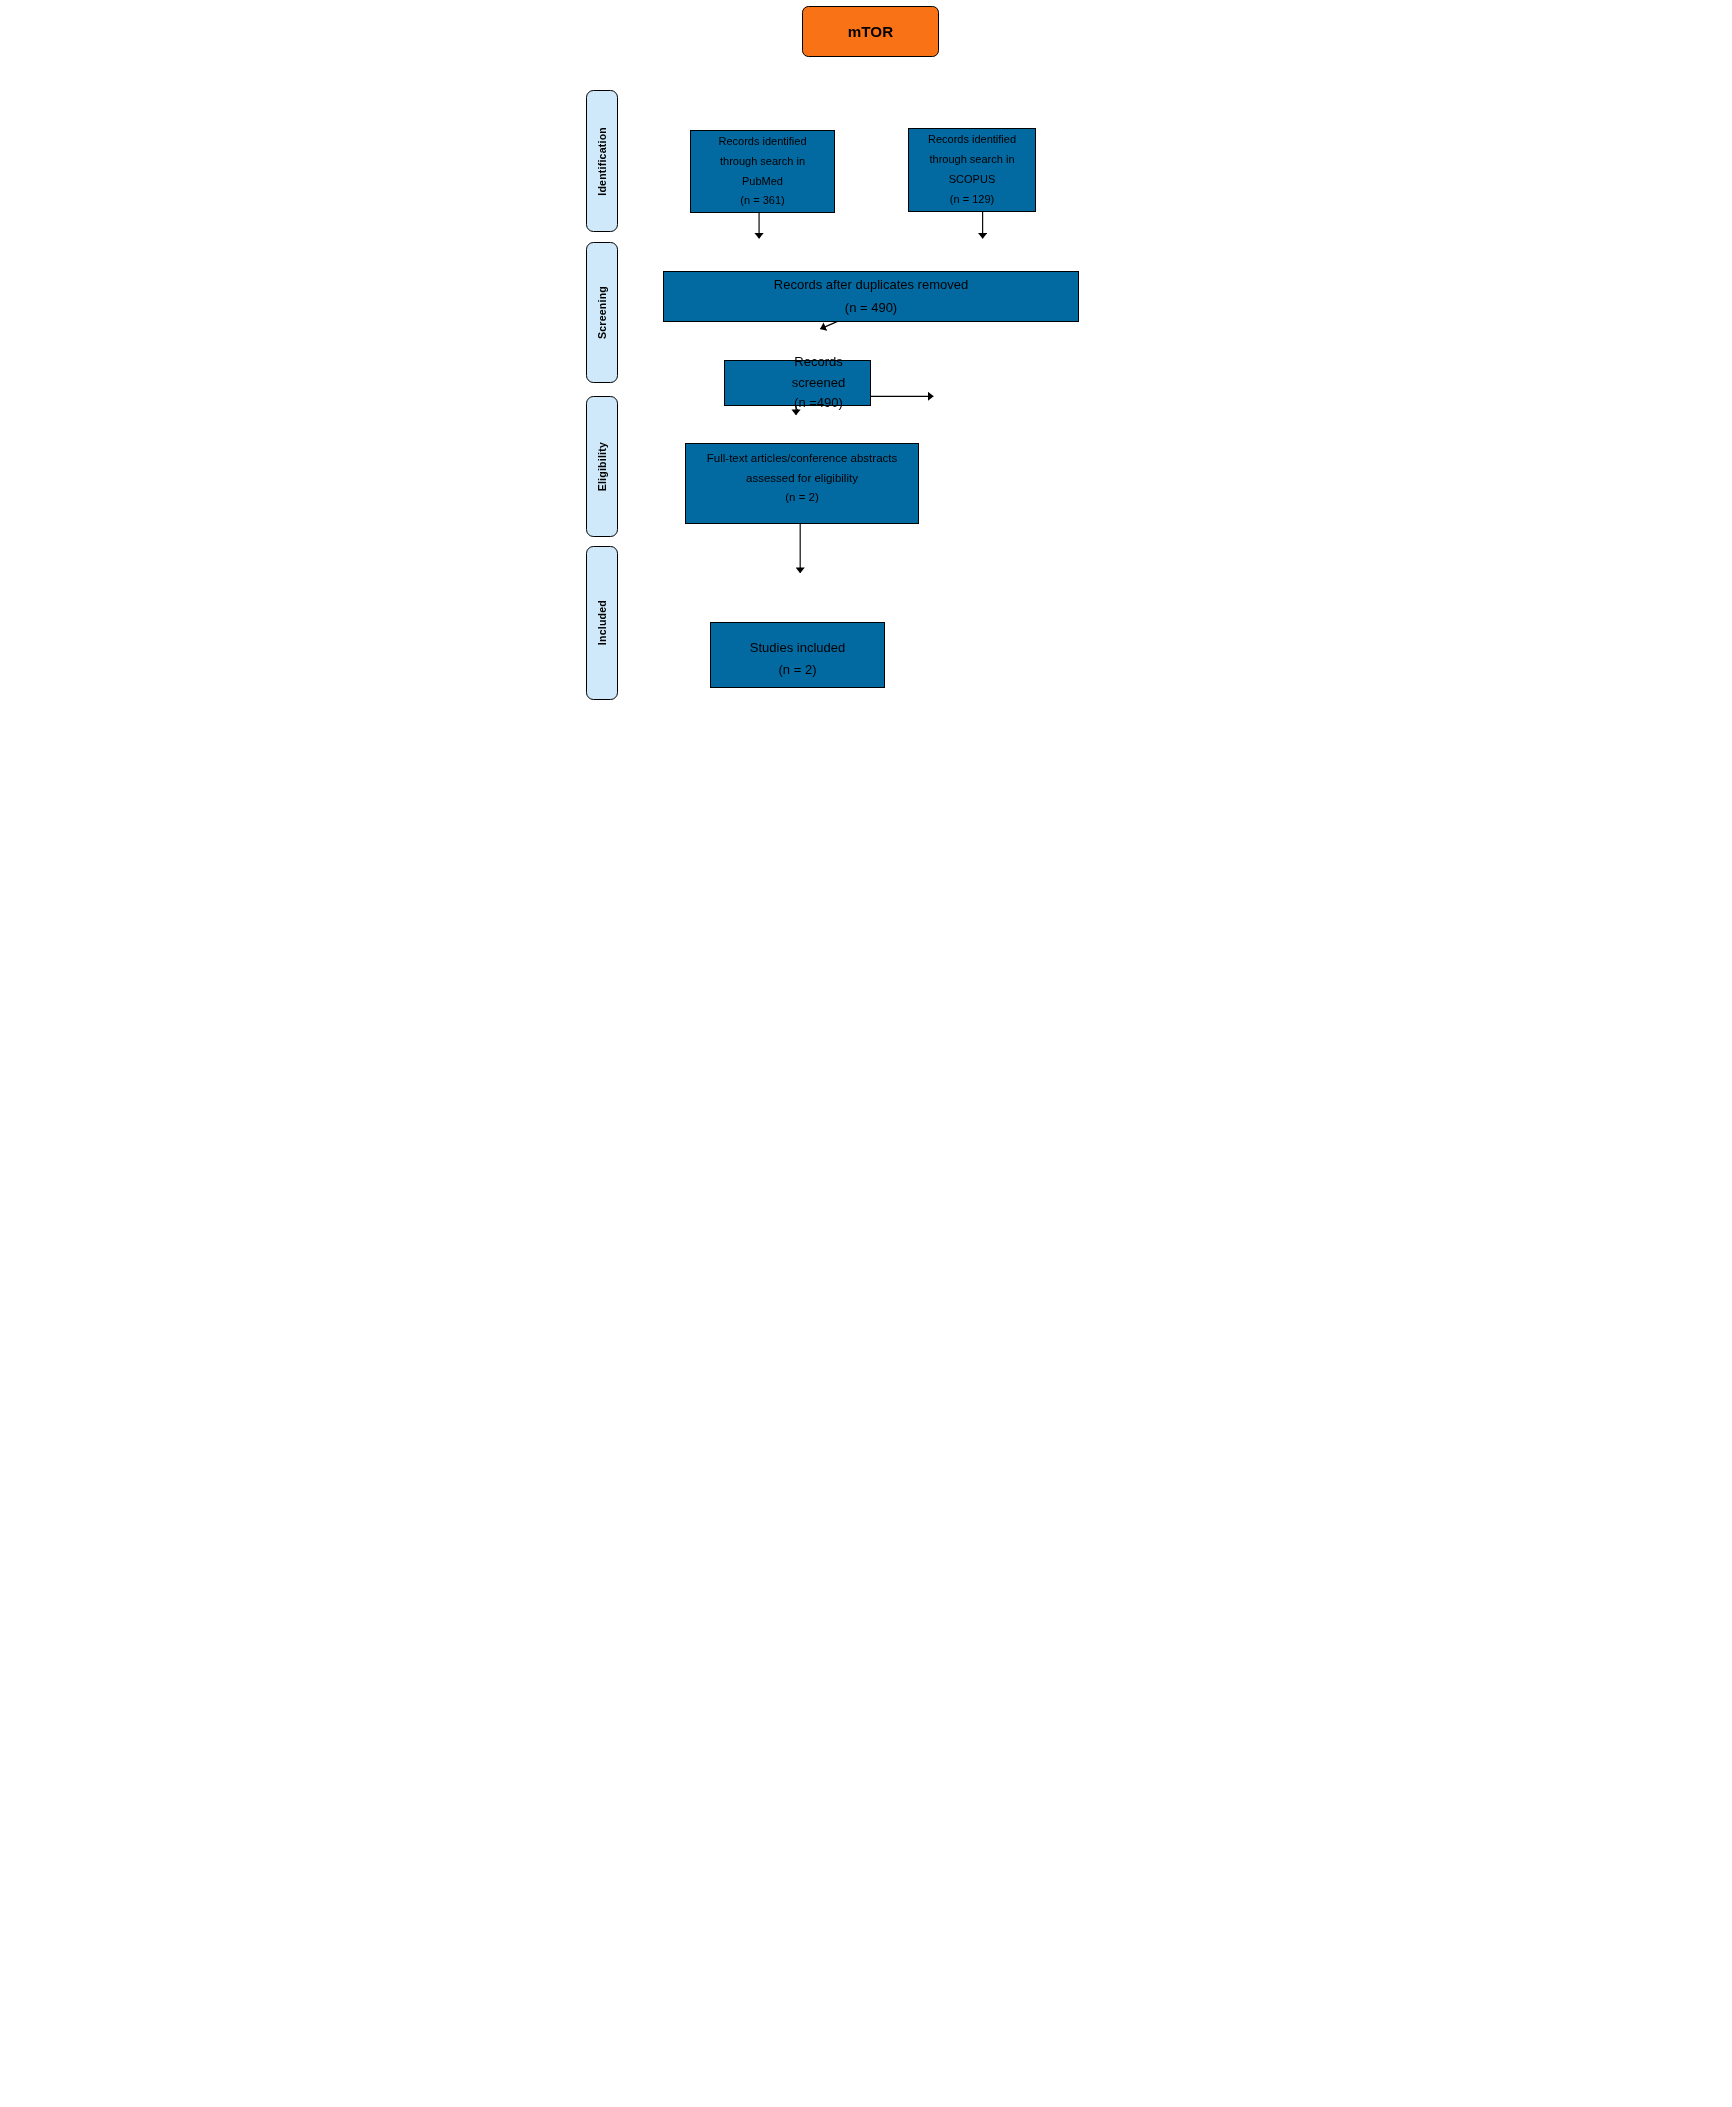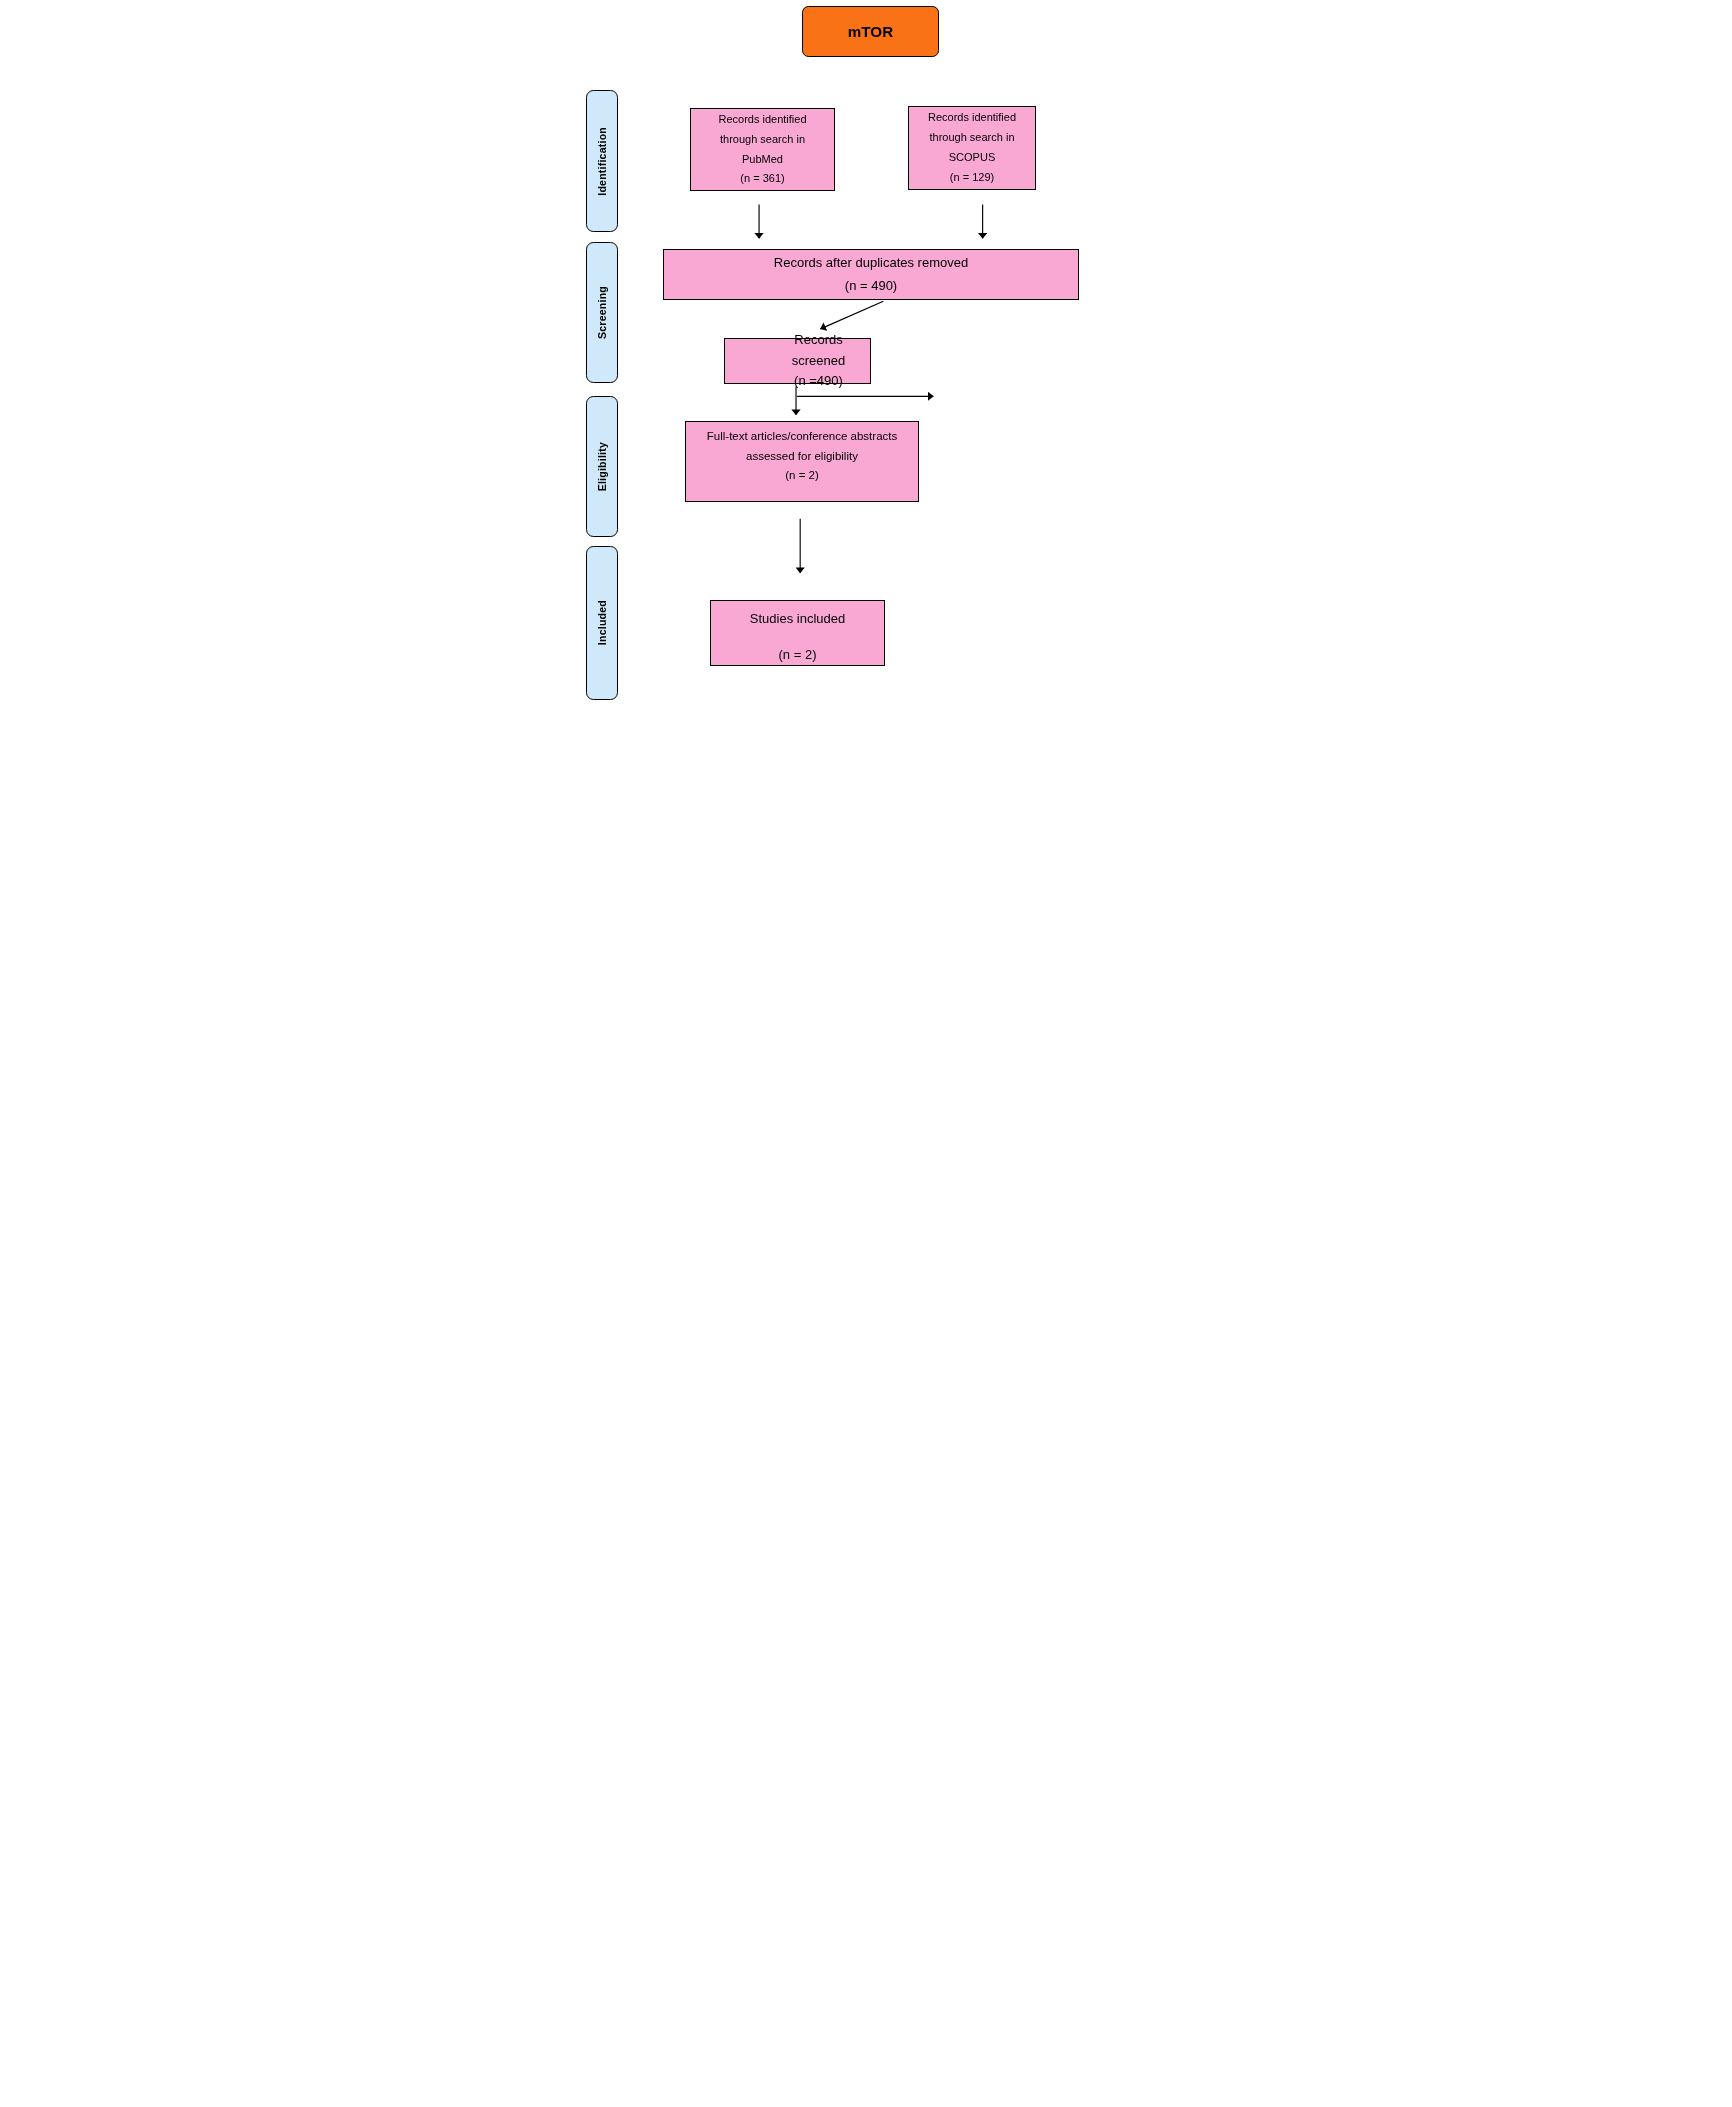--- a/index.html
+++ b/index.html
@@ -1,19 +1,19 @@
 <!DOCTYPE html>
 <html style="font-size:7.4px"><head>
 <meta charset="utf-8">
 <style>
   html,body{margin:0;padding:0;background:#ffffff;font-family:"Liberation Sans",sans-serif;}
   .canvas{position:relative;width:578px;height:703px;background:#ffffff;margin:0 auto;overflow:hidden;}
-  .box{position:absolute;background:#f9a8d4;border:1.4px solid #000;box-sizing:border-box;
+  .box{position:absolute;background:#0369a1;border:1.4px solid #000;box-sizing:border-box;
        display:flex;flex-direction:column;align-items:center;justify-content:center;
-       text-align:center;color:#000;}
+       text-align:center;color:#000;margin-top:22px;}
   .label-box{position:absolute;background:#cfe9fb;border:1.6px solid #000;border-radius:7.4px;
        box-sizing:border-box;display:flex;align-items:center;justify-content:center;color:#000;}
   .label-box .vtext{writing-mode:vertical-rl;transform:rotate(180deg);
        font-weight:bold;font-size:10.6px;letter-spacing:0.2px;white-space:nowrap;}
   .title-box{position:absolute;left:225px;top:5.5px;width:137px;height:51px;
        background:#f97316;border:1.6px solid #000;border-radius:6.5px;box-sizing:border-box;
        display:flex;align-items:center;justify-content:center;font-size:15.2px;font-weight:bold;}
   .arrow-layer{position:absolute;left:0;top:0;width:578px;height:703px;}
   .b-text{line-height:1.8;}
   #box-pubmed{left:113px;top:108px;width:145px;height:83px;font-size:11px;}
@@ -23,21 +23,21 @@
   #box-duplicates{left:86px;top:249px;width:416px;height:51px;font-size:13px;}
   #box-duplicates .b-text{line-height:1.75;}
   #box-screened{left:147px;top:338px;width:147px;height:46px;font-size:13px;}
   #box-screened .b-text{line-height:1.6;padding-left:42px;}
   #box-excluded{left:364px;top:321px;width:193px;height:127px;align-items:stretch;
        justify-content:flex-start;padding:10.2px 8.3px 4.6px 8.3px;}
   #box-excluded .ex-title{font-size:12.5px;text-align:center;line-height:1.2;}
   #box-excluded .ex-reason{font-size:10.2px;text-align:left;line-height:1.25;margin-top:13px;}
   #box-fulltext{left:108px;top:421px;width:234px;height:81px;font-size:11.5px;justify-content:flex-start;padding-top:5px;}
   #box-fulltext .b-text{max-width:199px;line-height:1.7;}
-  #box-included{left:133px;top:600px;width:175px;height:66px;font-size:13px;justify-content:space-between;padding-top:7.4px;}
+  #box-included{left:133px;top:600px;width:175px;height:66px;font-size:13px;justify-content:center;padding-top:7.4px;}
   #box-included .b-text{line-height:1.65;}
   #lbl-identification{left:8.8px;top:90px;width:32px;height:142px;}
   #lbl-screening{left:8.8px;top:242px;width:32px;height:141px;}
   #lbl-eligibility{left:8.8px;top:396px;width:32px;height:141px;}
   #lbl-included{left:8.8px;top:546px;width:32px;height:154px;}
   svg line{stroke:#000;stroke-width:2.5;}
 </style>
 </head>
 <body>
 

